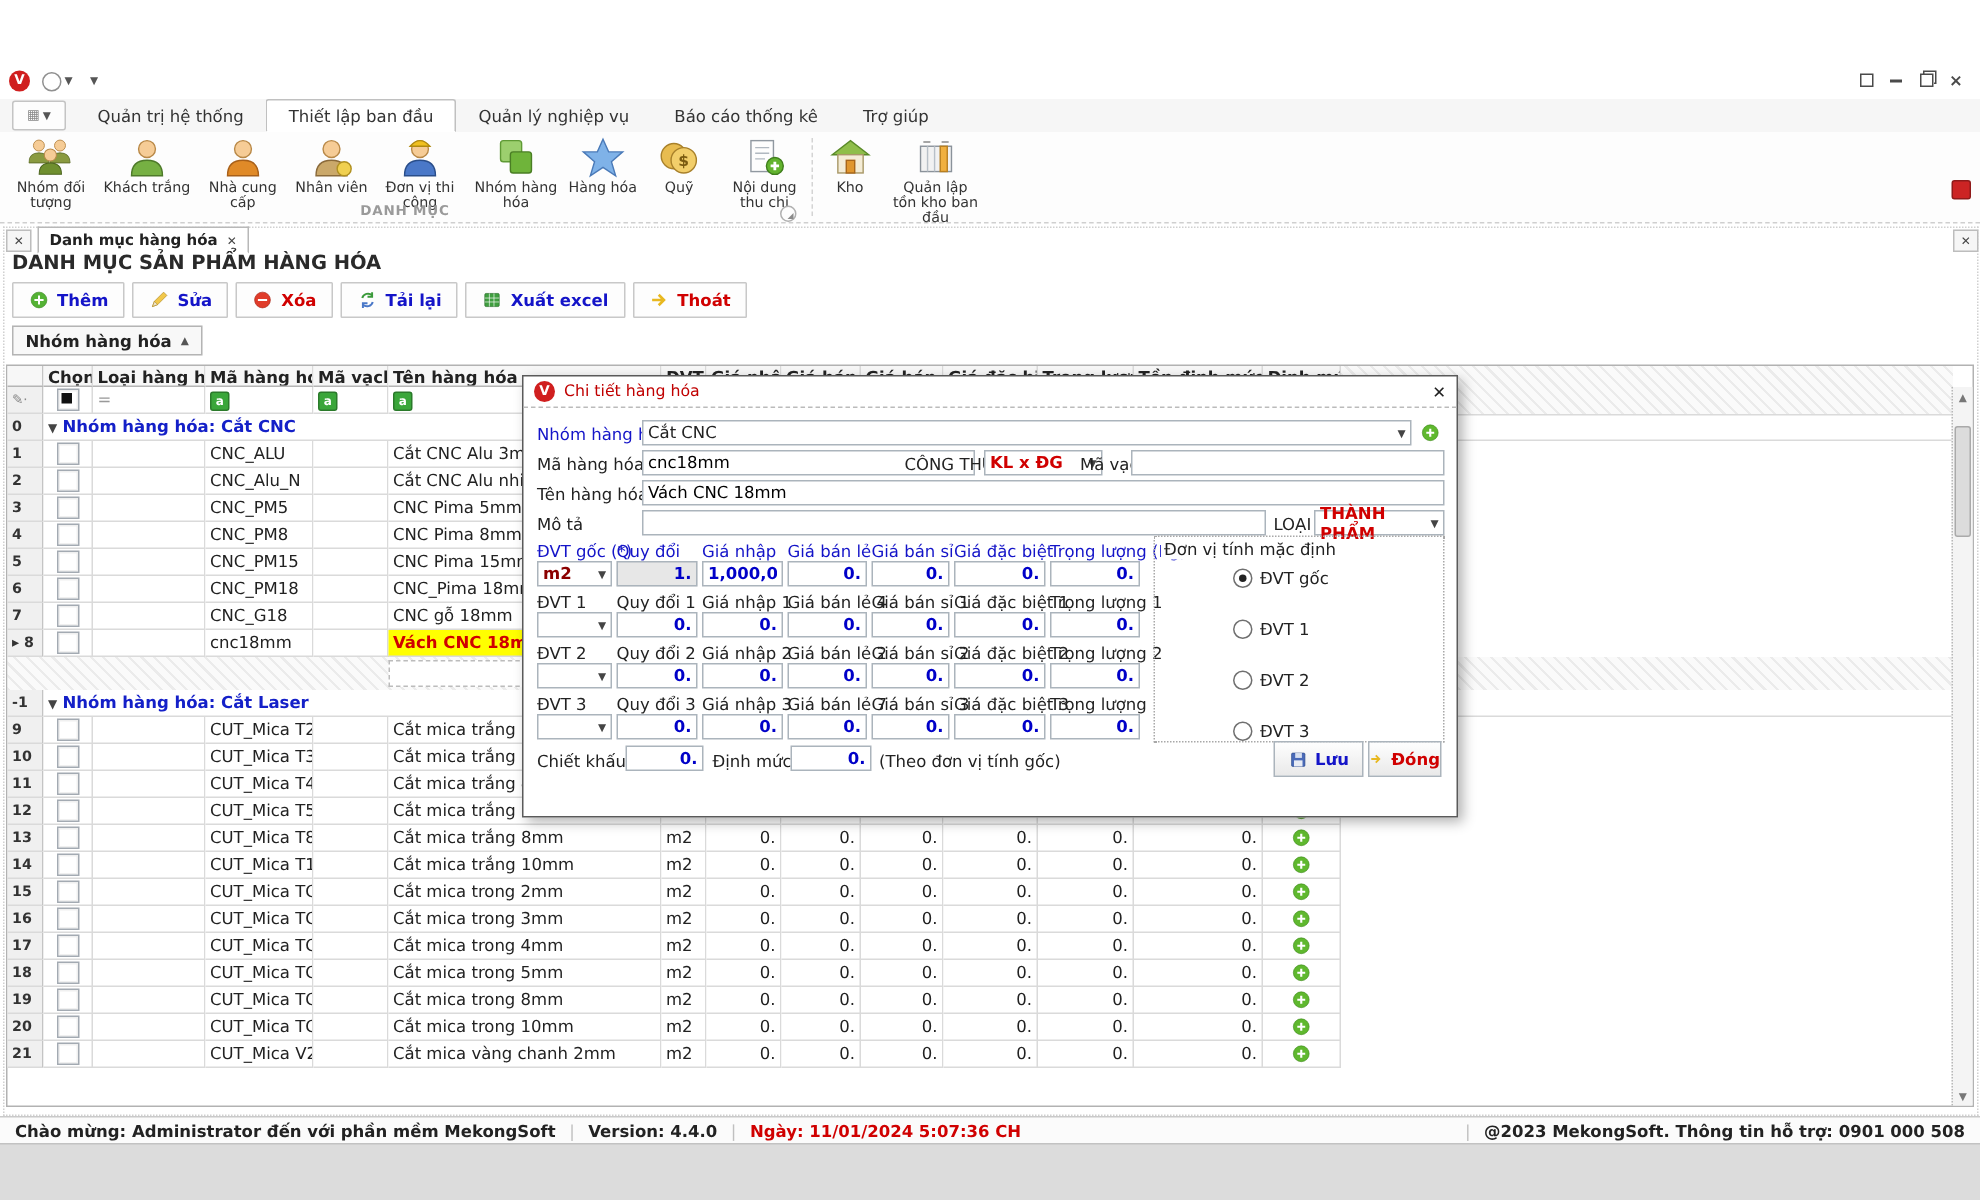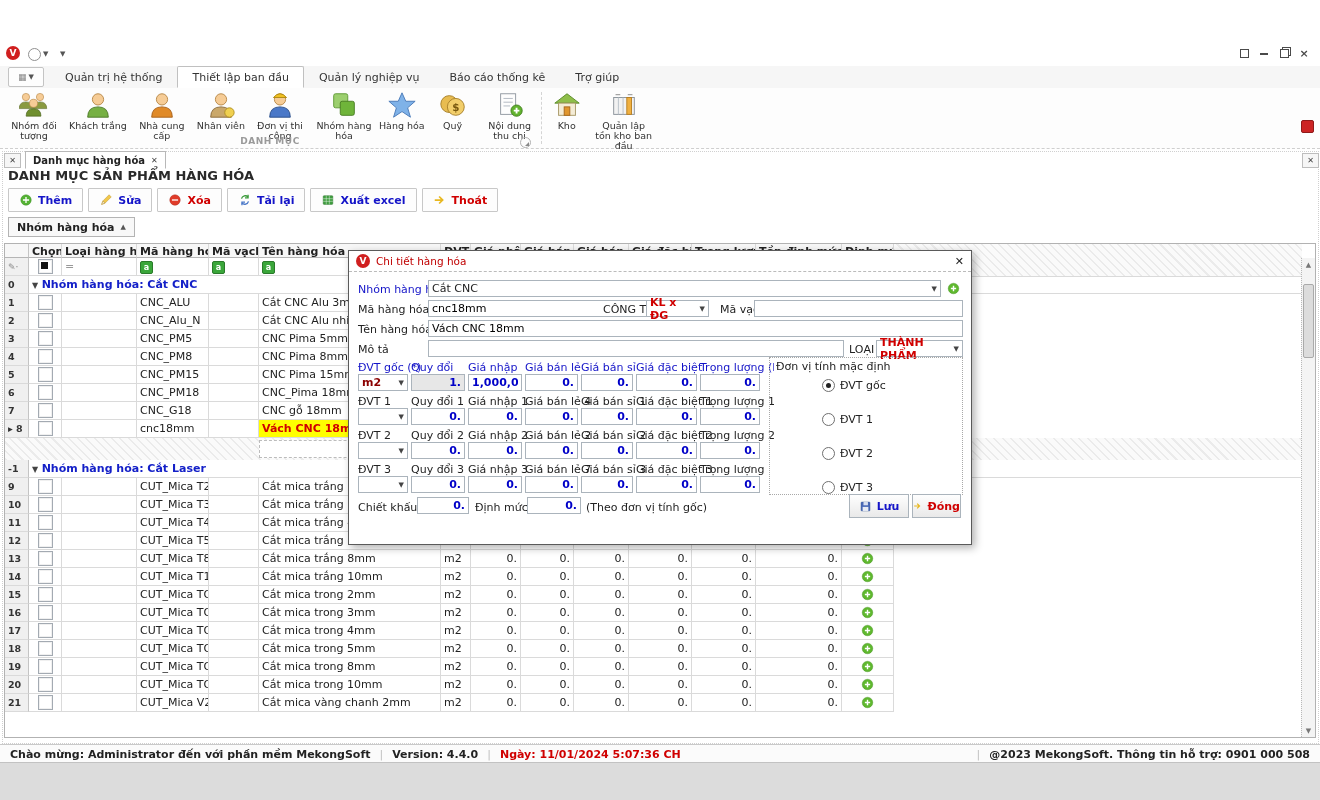--- a/index.html
+++ b/index.html
@@ -873,21 +873,21 @@
       <span class="caret">▼</span>
     </span>
     <svg class="plus-sm" style="left:598px;top:31px;" width="13" height="13" viewBox="0 0 32 32">
         <circle cx="16" cy="16" r="13" fill="#5fb82e" stroke="#3f8a1c"></circle>
         <path d="M16 9.5 v13 M9.5 16 h13" stroke="#fff" stroke-width="3.5"></path>
       </svg>
 
     <span class="dlabel" style="left:9px;top:50px;">Mã hàng hóa (*)</span>
     <input class="dinput" style="left: 79px; top: 49px; width: 222px;" value="cnc18mm">
     <span class="dlabel" style="left:254px;top:50px;">CÔNG THỨC</span>
-    <span class="dcombo" style="left:297px;top:49px;width:63px;">
+    <span class="dcombo" style="left:307px;top:49px;width:79px;">
       <span class="redval">KL x ĐG</span>
       <span class="caret">▼</span>
     </span>
     <span class="dlabel" style="left:371px;top:50px;">Mã vạch</span>
     <input class="dinput" style="left: 405px; top: 49px; width: 209px;" value="">
 
     <span class="dlabel" style="left:9px;top:70px;">Tên hàng hóa (*)</span>
     <input class="dinput" style="left: 79px; top: 69px; width: 535px;" value="Vách CNC 18mm">
 
     <span class="dlabel" style="left:9px;top:90px;">Mô tả</span>

